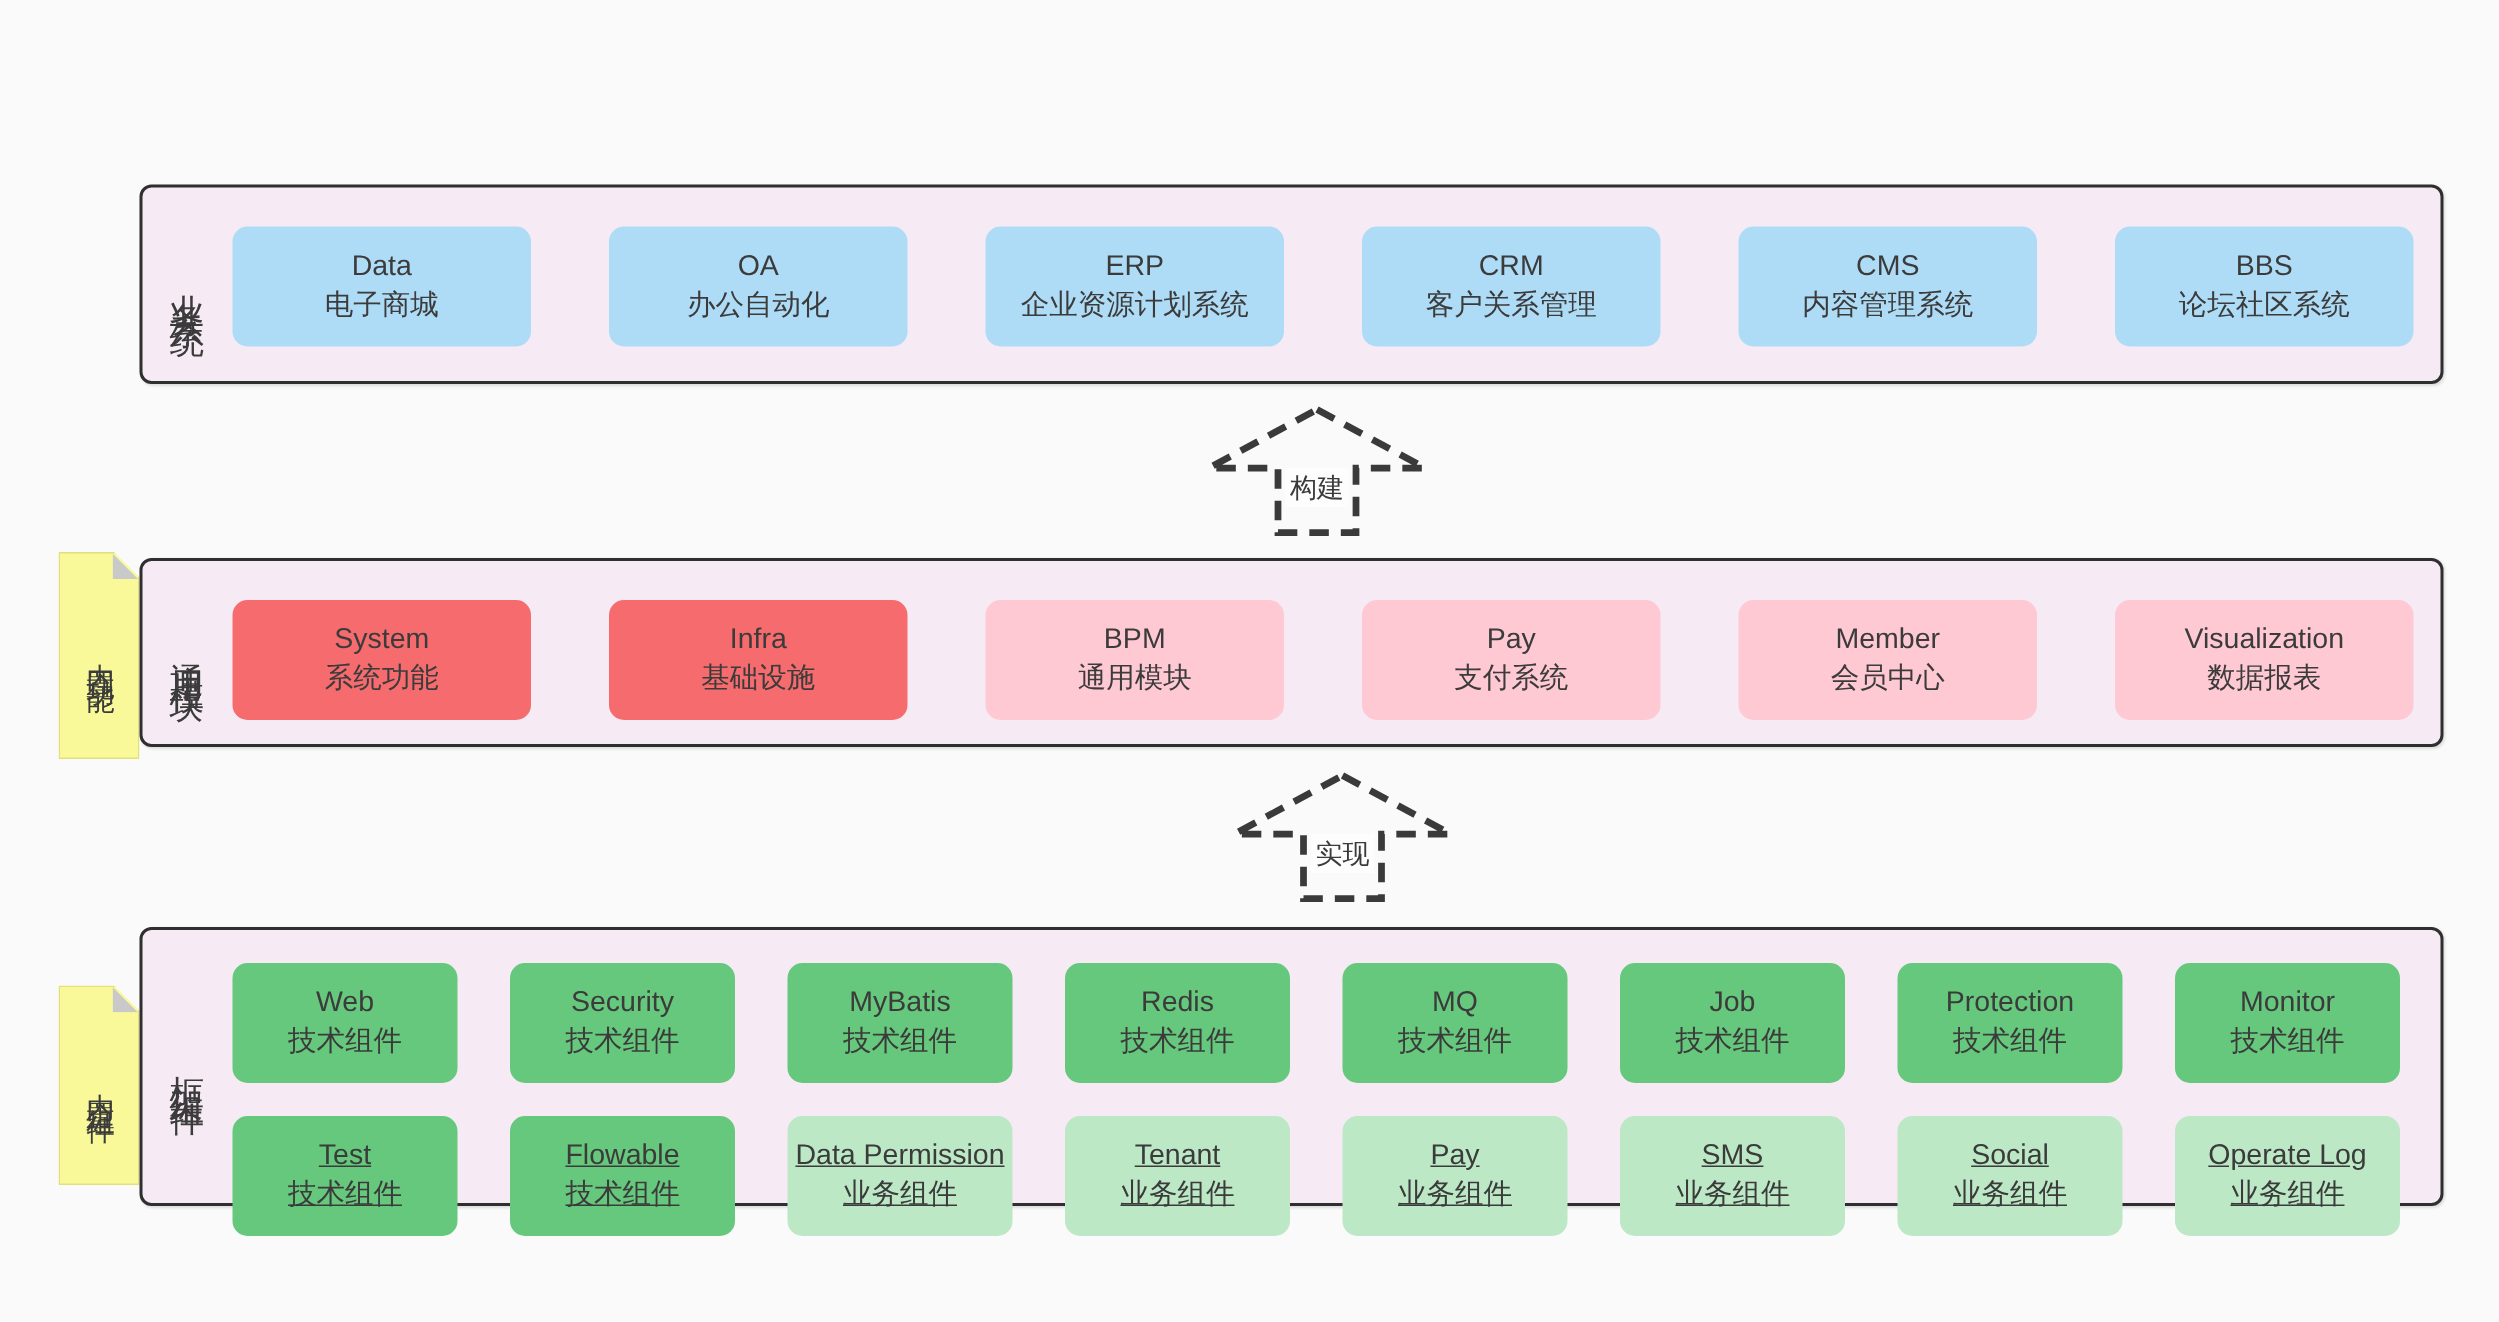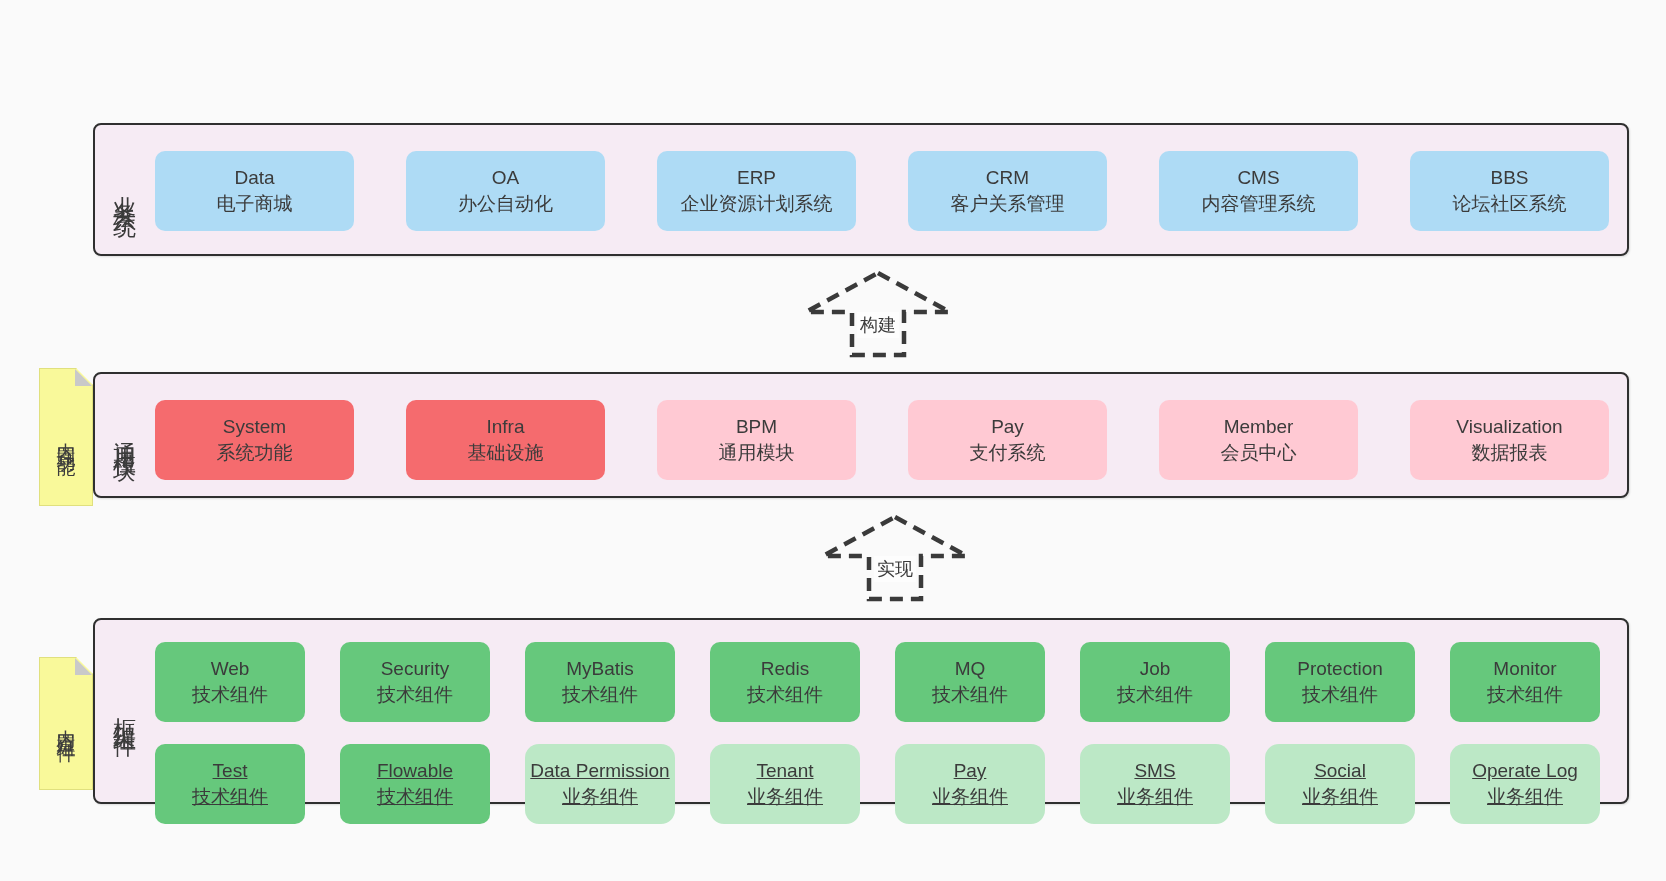--- a/index.html
+++ b/index.html
@@ -35,21 +35,21 @@
     height:80px;border-radius:10px;display:flex;flex-direction:column;
     align-items:center;justify-content:center;text-align:center;
     font-size:19px;line-height:26px;color:var(--text);flex:0 0 auto;
   }
   .cols6 .box{width:199px;}
   .cols8 .box{width:150px;}
   .v-blue{background:var(--blue);}
   .v-red{background:var(--red);}
   .v-pink{background:var(--pink);justify-content:center;}
   .v-green{background:var(--green);}
-  .v-light-green{background:var(--light-green);border-radius:14px;}
+  .v-light-green{background:var(--light-green);}
   .sticky{
     position:absolute;left:39px;width:54px;box-sizing:border-box;
     background:var(--yellow);border:1px solid #e0e07e;
     clip-path:polygon(0 0,calc(100% - 17px) 0,100% 17px,100% 100%,0 100%);
   }
   #sticky-common{top:368px;height:138px;}
   #sticky-framework{top:657px;height:133px;}
   .sticky .fold{
     position:absolute;top:0;right:0;width:17px;height:17px;
     background:var(--fold-gray);clip-path:polygon(0 0,100% 100%,0 100%);

